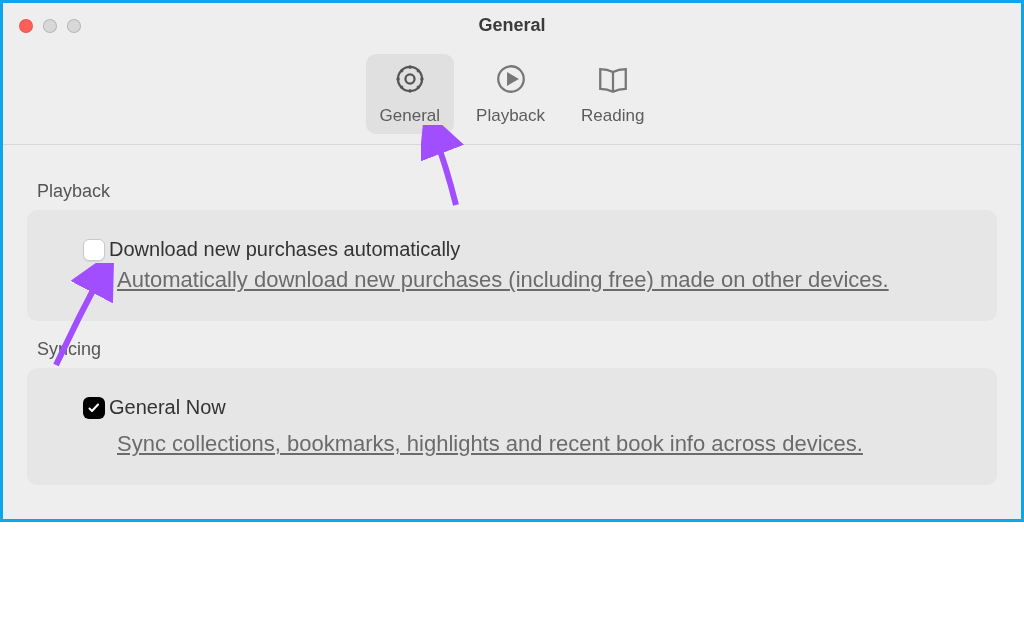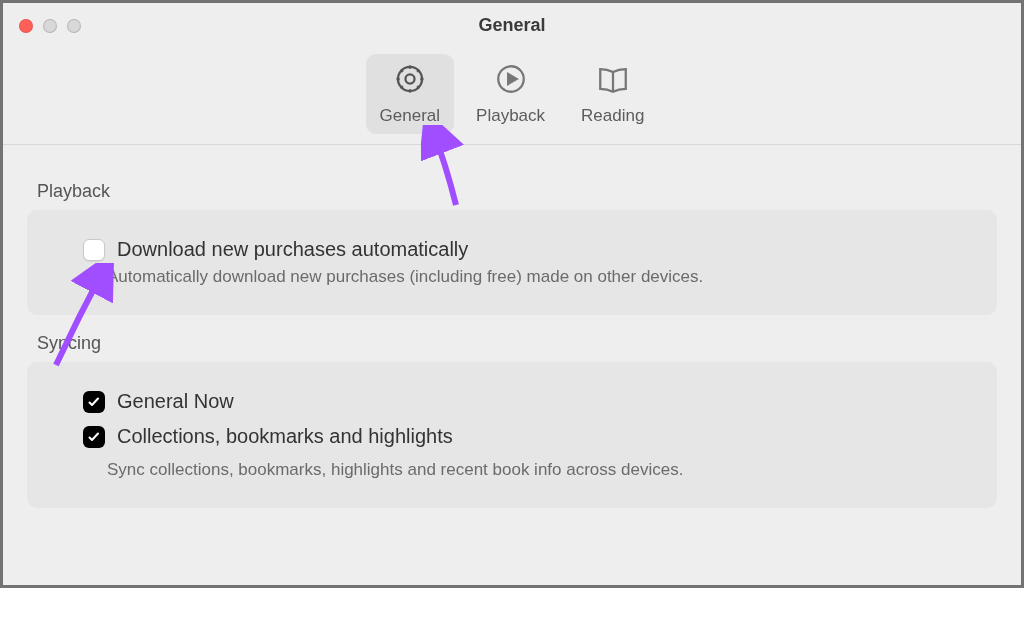--- a/index.html
+++ b/index.html
@@ -4,23 +4,23 @@
   <style>
     * { box-sizing: border-box; margin: 0; padding: 0; }
     body {
       font-family: -apple-system, BlinkMacSystemFont, "Helvetica Neue", sans-serif;
       background: #fff;
       width: 1024px;
       height: 628px;
       overflow: hidden;
     }
     .outer-border {
-      border: 3px solid #737373;
+      border: 3px solid #0ea5e9;
       width: 1024px;
-      height: 588px;
+      height: 522px;
       background: #eeeeee;
       position: relative;
     }
     .titlebar {
       height: 45px;
       display: flex;
       align-items: center;
       padding: 0 16px;
       position: relative;
       background: #eeeeee;
@@ -81,21 +81,21 @@
       margin: 18px 0 8px 10px;
     }
     .panel {
       background: #e6e6e6;
       border-radius: 10px;
       padding: 28px 38px 28px 56px;
     }
     .row {
       display: flex;
       align-items: flex-start;
-      gap: 12px;
+      gap: 4px;
       margin-bottom: 6px;
     }
     .checkbox {
       width: 22px;
       height: 22px;
       border-radius: 6px;
       flex-shrink: 0;
       display: inline-flex;
       align-items: center;
       justify-content: center;
@@ -109,24 +109,25 @@
     }
     .checkbox.checked {
       background: #000;
     }
     .checkbox.checked svg { width: 14px; height: 14px; }
     .checkbox-label {
       font-size: 20px;
       color: #333;
     }
     .description {
-      font-size: 17px;
+      font-size: 22px;
       color: #6b6b6b;
       margin-top: 6px;
-      margin-left: 24px;
+      margin-left: 34px;
+      text-decoration: underline;
     }
     .syncing-panel .row { margin-bottom: 12px; }
     .arrow {
       position: absolute;
       pointer-events: none;
     }
   </style>
 </head>
 <body>
 
@@ -185,28 +186,20 @@
 
     <div class="section-title">Syncing</div>
     <div class="panel syncing-panel">
       <div class="row">
         <span class="checkbox checked">
           <svg viewBox="0 0 14 14">
               <path d="M2.5 7.5l2.5 2.5 6-6.5" stroke="#fff" stroke-width="2" fill="none" stroke-linecap="round" stroke-linejoin="round"></path>
             </svg>
         </span>
         <span class="checkbox-label">General Now</span>
-      </div>
-      <div class="row">
-        <span class="checkbox checked">
-          <svg viewBox="0 0 14 14">
-              <path d="M2.5 7.5l2.5 2.5 6-6.5" stroke="#fff" stroke-width="2" fill="none" stroke-linecap="round" stroke-linejoin="round"></path>
-            </svg>
-        </span>
-        <span class="checkbox-label">Collections, bookmarks and highlights</span>
       </div>
       <div class="description">Sync collections, bookmarks, highlights and recent book info across devices.</div>
     </div>
 
   </div>
 
   <svg class="arrow" style="left:418px; top:122px;" width="60" height="90">
     <defs>
         <marker id="ah1" markerWidth="8" markerHeight="8" refX="4" refY="4" orient="auto">
           <path d="M0,0 L8,4 L0,8 z" fill="#a04eff"></path>

